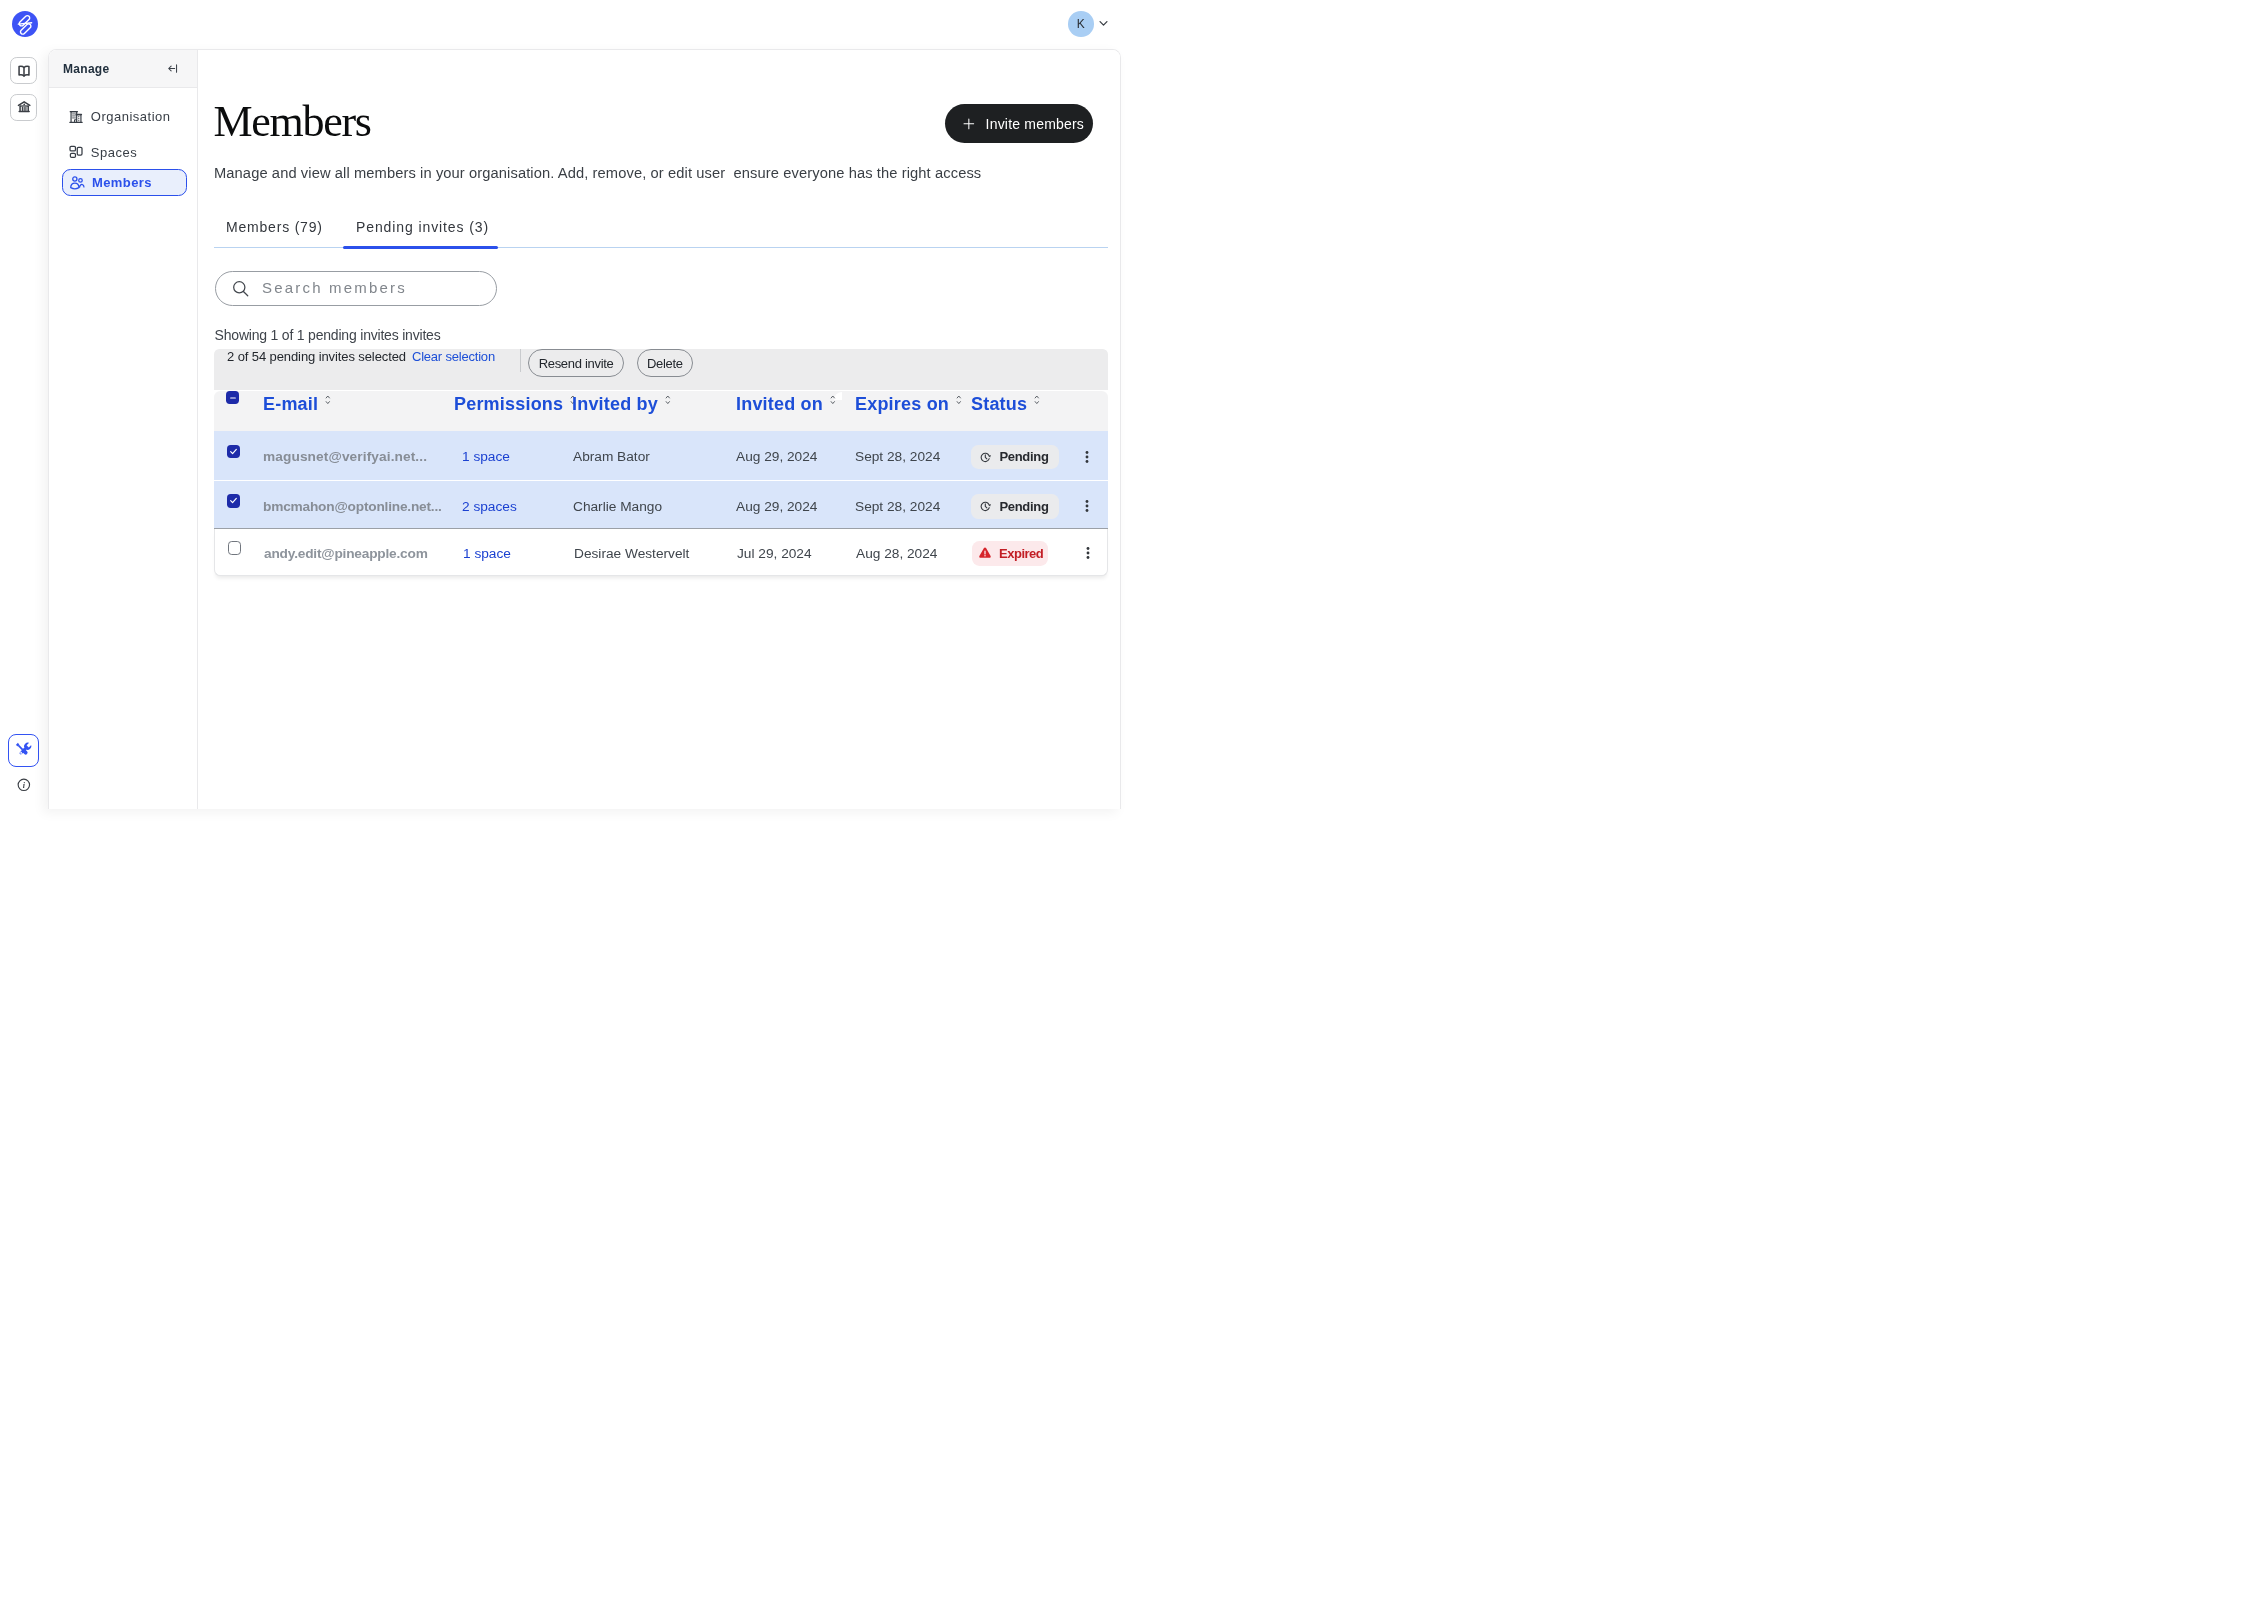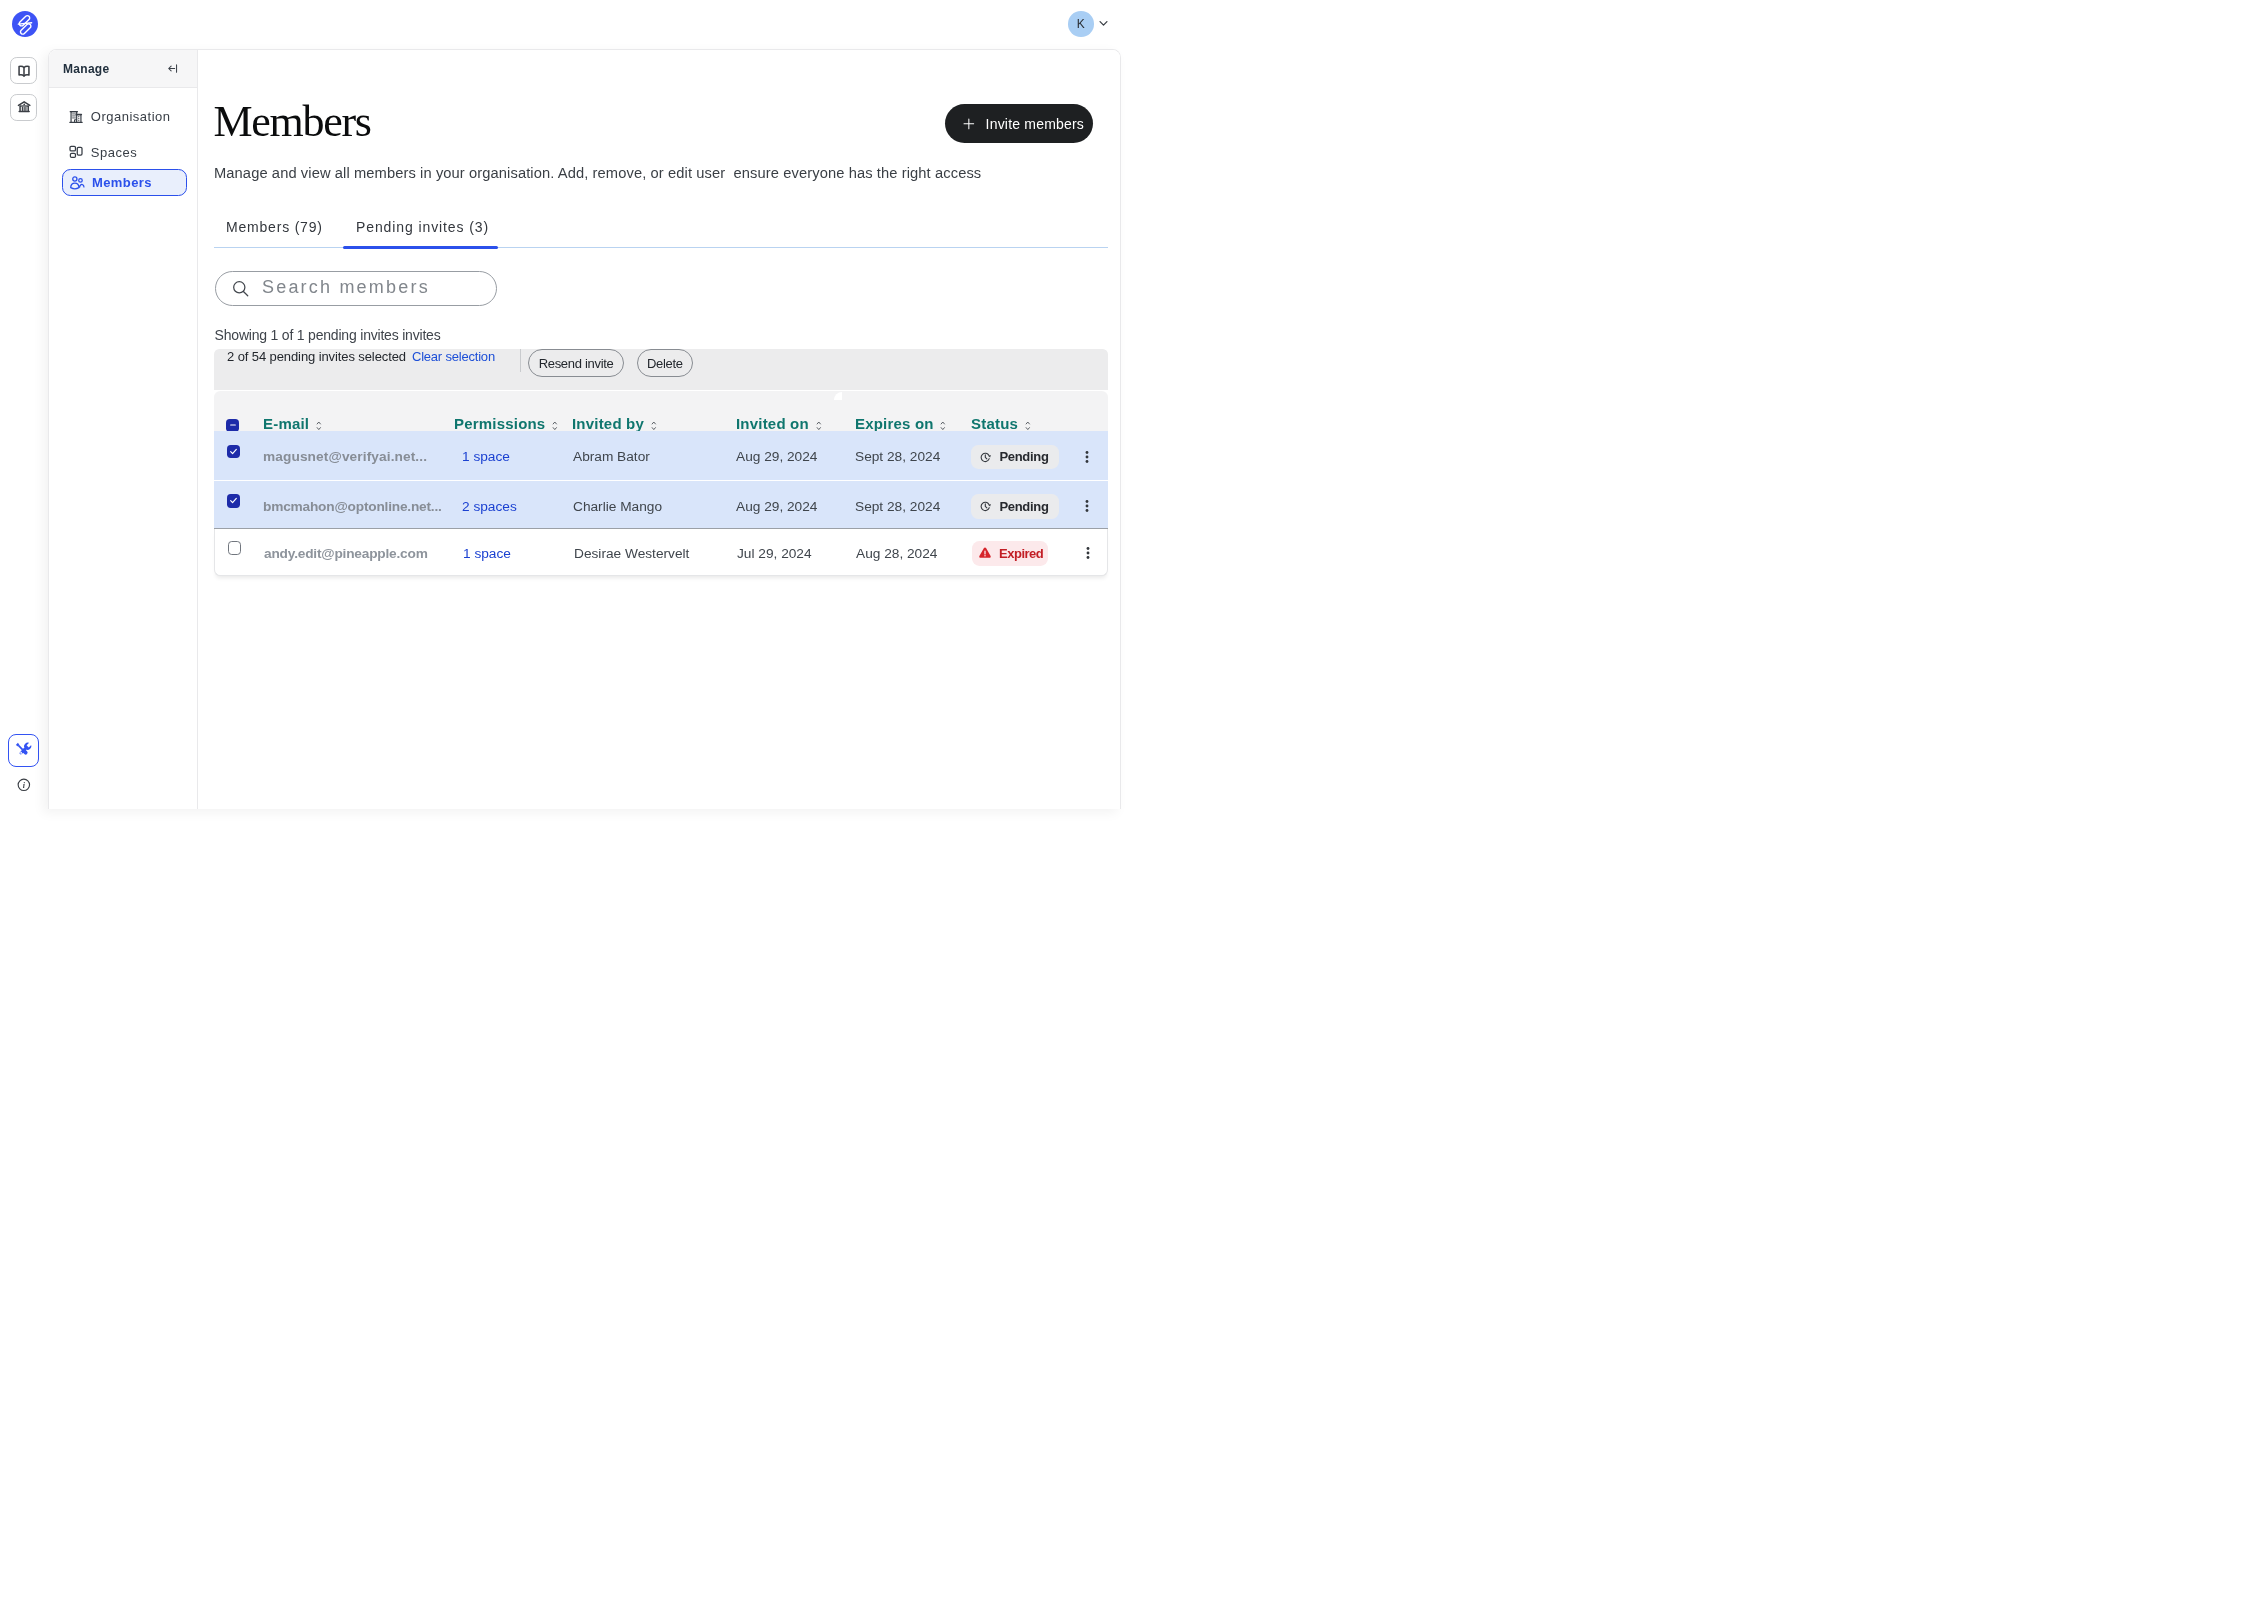--- a/index.html
+++ b/index.html
@@ -35,34 +35,34 @@
 
 .h1 { left:15.5px; top:46px; font-family:"Liberation Serif", serif; font-size:44px; color:#0B0C0D; letter-spacing:-1.3px; }
 .invite { left:747px; top:54px; width:148px; height:39px; background:#1E2022; border-radius:19.5px; color:#fff; font-size:14px; display:flex; align-items:center; padding-left:17.4px; gap:9.5px; letter-spacing:0.2px; }
 .desc { left:16px; top:116px; font-size:14.7px; color:#3A3F45; letter-spacing:0.1px; line-height:1; }
 
 .tab { position:absolute; font-size:14px; color:#33373D; line-height:1; }
 .tabline-light { left:16px; top:197px; width:894px; height:1.1px; background:#B9D3F1; }
 .tabline-active { left:145px; top:196px; width:155px; height:3.4px; background:#2B50EB; border-radius:1.8px; }
 
 .search { left:16.6px; top:221px; width:282px; height:35px; border:0.8px solid #989DA3; border-radius:18px; display:flex; align-items:center; padding-left:15.3px; background:#fff; }
-.search .ph { color:#81868C; font-size:18px; margin-left:11.6px; letter-spacing:2.2px; margin-top:-1.6px; }
+.search .ph { color:#81868C; font-size:15px; margin-left:11.6px; letter-spacing:2.2px; margin-top:-1.6px; }
 .showing { left:16.6px; top:278px; font-size:14px; color:#3F444B; line-height:1; letter-spacing:-0.2px; }
 
 .toolbar { left:16px; top:299px; width:894px; height:41px; background:#ECECED; border-radius:5.3px 5.3px 0 0; display:flex; align-items:flex-start; }
 .toolbar .txt { margin-left:13px; font-size:13px; color:#23272D; letter-spacing:-0.1px; }
 .toolbar .clear { margin-left:6px; font-size:13px; color:#1D4FD7; letter-spacing:-0.2px; }
 .toolbar .vdiv { margin-left:25px; width:0.8px; height:23px; background:#C9CBCE; }
 .pillbtn { height:28px; border:0.8px solid #888C92; border-radius:14px; display:flex; align-items:center; font-size:13px; color:#23272D; background:transparent; letter-spacing:-0.3px; }
 .rs { margin-left:7.4px; padding:0 9.5px; }
 .del { margin-left:13px; padding:0 9px; }
 
 .thead { left:16px; top:341px; width:894px; height:41px; background:#F3F3F4; border-radius:6.3px 6.3px 0 0; position:absolute; }
 .notch { left:620px; top:0.5px; width:8.4px; height:8px; background:#fff; border-radius:8.4px 0 0 0; position:absolute; }
-.hcell { position:absolute; top:0; height:41px; display:flex; align-items:flex-end; padding-top:2.6px; font-size:15px; font-weight:bold; color:#0f766e; gap:3.7px; letter-spacing:0.2px; } .hcell.cbc { padding-top:0; }
+.hcell { position:absolute; top:0; height:41px; display:flex; align-items:flex-start; padding-top:2.6px; font-size:18px; font-weight:bold; color:#1d4ed8; gap:3.7px; letter-spacing:0.2px; } .hcell.cbc { padding-top:0; }
 
 .row { left:16px; width:894px; position:absolute; }
 .row1 { top:381px; height:49px; background:#D9E5FA; }
 .row2 { top:431px; height:48px; background:#D9E5FA; }
 .row3 { top:479px; height:47px; background:#fff; border-radius:0 0 6.3px 6.3px; border:0.5px solid #E5E6E8; border-top:none; box-shadow:0 3.7px 4.7px -2.6px rgba(0,0,0,0.09); }
 .sep { left:16px; width:894px; height:0.5px; background:#9BA0A7; position:absolute; }
 .cell { position:absolute; display:flex; align-items:center; height:100%; padding-top:2.9px; font-size:13.7px; color:#3F454C; letter-spacing:0; }
 .mail { font-weight:bold; color:#878D96; letter-spacing:0.1px; }
 .mail3 { font-weight:bold; color:#8E949C; letter-spacing:-0.2px; }
 .lnk { color:#1B41D1; }

